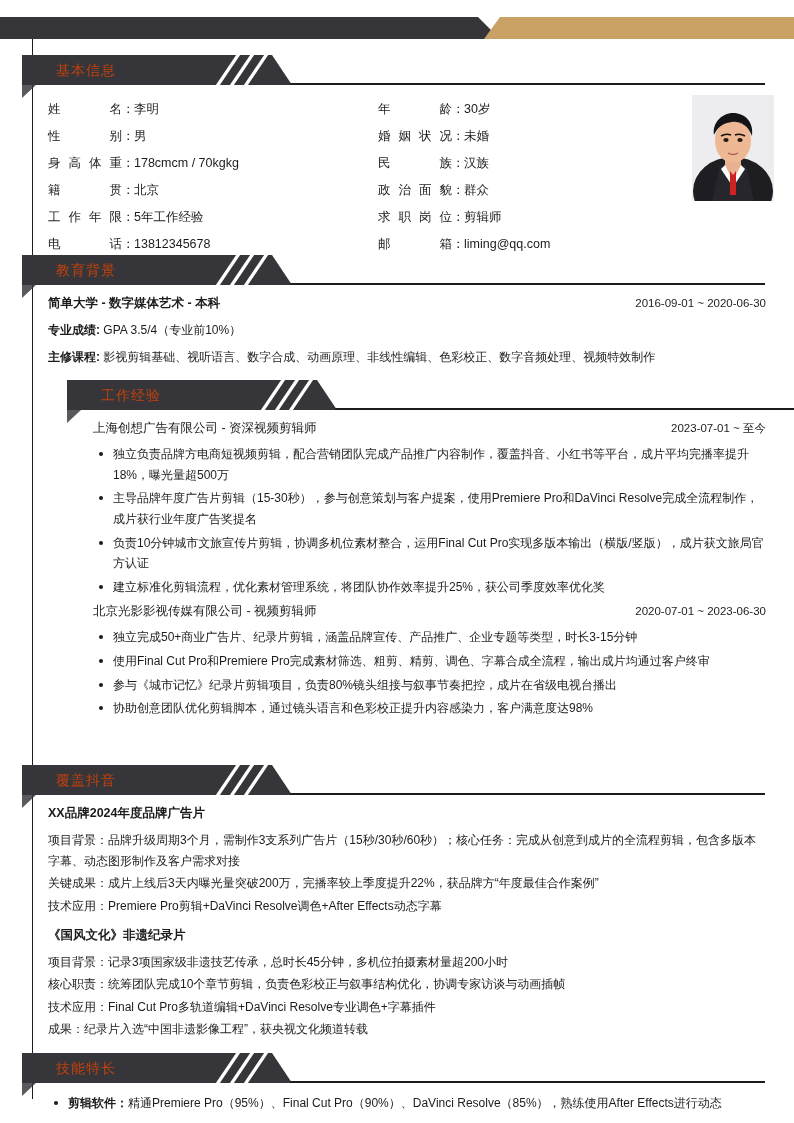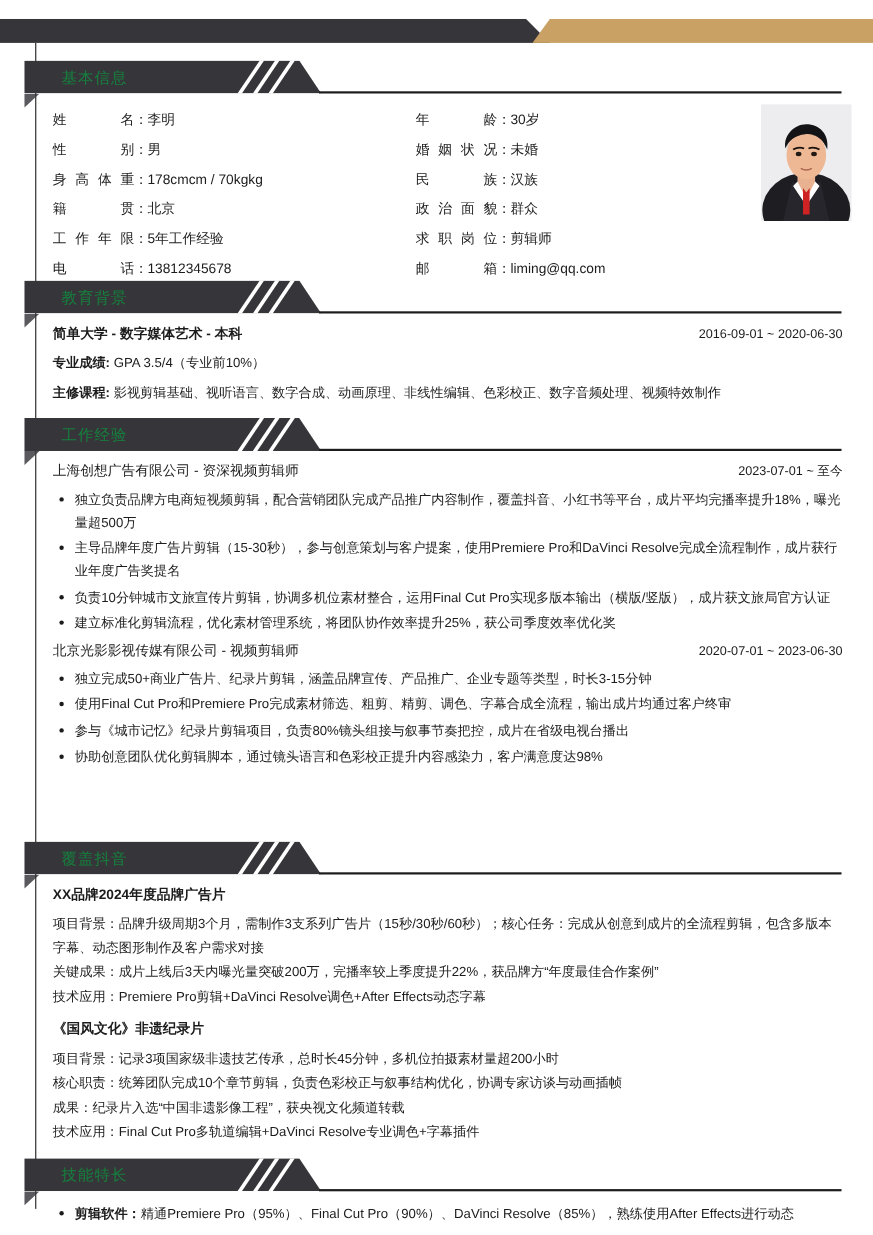--- a/index.html
+++ b/index.html
@@ -72,21 +72,21 @@
     transform: skewX(-34deg);
   }
   .sec-head .stripe.s1 { left: 204px; }
   .sec-head .stripe.s2 { left: 218px; }
   .sec-head .stripe.s3 { left: 232px; }
   .sec-head .sec-title {
     position: absolute;
     left: 34px; top: 0;
     height: 30px; line-height: 30px;
     font-size: 14px;
-    color: #15803d;
+    color: #c2410c;
     letter-spacing: 1px;
     white-space: nowrap;
   }
   .sec-head .fold {
     position: absolute;
     left: 0; top: 30px;
     width: 14px; height: 13px;
     background: #36363a;
     clip-path: polygon(0 0, 14px 0, 0 13px);
     opacity: .82;
@@ -350,21 +350,21 @@
         <b>专业成绩:</b>
         <span>GPA 3.5/4（专业前10%）</span>
       </div>
       <div class="edu-line">
         <b>主修课程:</b>
         <span>影视剪辑基础、视听语言、数字合成、动画原理、非线性编辑、色彩校正、数字音频处理、视频特效制作</span>
       </div>
     </div>
   </div>
 
-  <div class="section" style="top:380px;">
+  <div class="section" style="top:380px;padding-left:45px;">
     <div class="sec-head">
       <div class="ribbon"></div>
       <div class="stripe s1"></div>
       <div class="stripe s2"></div>
       <div class="stripe s3"></div>
       <div class="sec-title">工作经验</div>
       <div class="fold"></div>
       <div class="rule"></div>
     </div>
     <div class="sec-body">
@@ -414,22 +414,22 @@
         <div class="proj-title">XX品牌2024年度品牌广告片</div>
         <div class="proj-line">项目背景：品牌升级周期3个月，需制作3支系列广告片（15秒/30秒/60秒）；核心任务：完成从创意到成片的全流程剪辑，包含多版本字幕、动态图形制作及客户需求对接</div>
         <div class="proj-line">关键成果：成片上线后3天内曝光量突破200万，完播率较上季度提升22%，获品牌方“年度最佳合作案例”</div>
         <div class="proj-line">技术应用：Premiere Pro剪辑+DaVinci Resolve调色+After Effects动态字幕</div>
       </div>
 
       <div class="proj">
         <div class="proj-title">《国风文化》非遗纪录片</div>
         <div class="proj-line">项目背景：记录3项国家级非遗技艺传承，总时长45分钟，多机位拍摄素材量超200小时</div>
         <div class="proj-line">核心职责：统筹团队完成10个章节剪辑，负责色彩校正与叙事结构优化，协调专家访谈与动画插帧</div>
+        <div class="proj-line">技术应用：Final Cut Pro多轨道编辑+DaVinci Resolve专业调色+字幕插件</div>
         <div class="proj-line">成果：纪录片入选“中国非遗影像工程”，获央视文化频道转载</div>
-        <div class="proj-line">技术应用：Final Cut Pro多轨道编辑+DaVinci Resolve专业调色+字幕插件</div>
       </div>
 
     </div>
   </div>
 
   <div class="section clip" style="top:1053px; height:70px;">
     <div class="sec-head">
       <div class="ribbon"></div>
       <div class="stripe s1"></div>
       <div class="stripe s2"></div>

